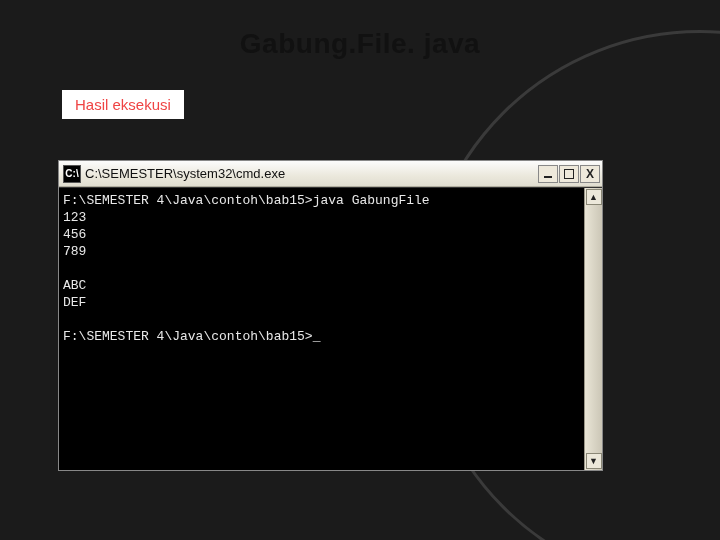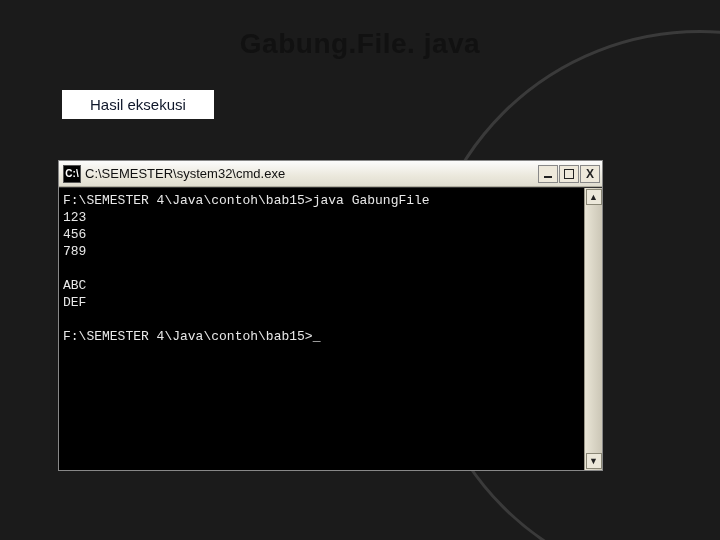--- a/index.html
+++ b/index.html
@@ -20,23 +20,23 @@
       font-size: 28px;
       font-weight: bold;
       color: #111;
       letter-spacing: 0.5px;
     }
     .label-box {
       position: absolute;
       top: 90px;
       left: 62px;
       background: #ffffff;
-      padding: 6px 28px;
+      padding: 6px 13px;
       font-size: 15px;
-      color: #0f172a;
+      color: #ef4444;
     }
     .cmd-window {
       position: absolute;
       top: 160px;
       left: 58px;
       width: 545px;
       background: #d6d2c4;
       border: 1px solid #888;
     }
     .titlebar {

